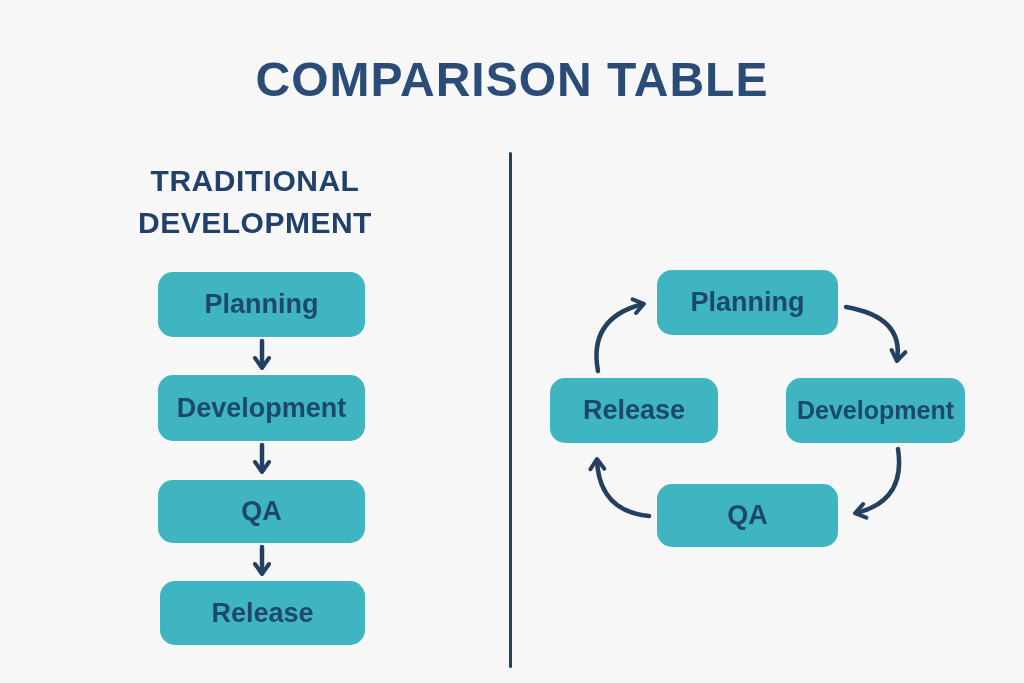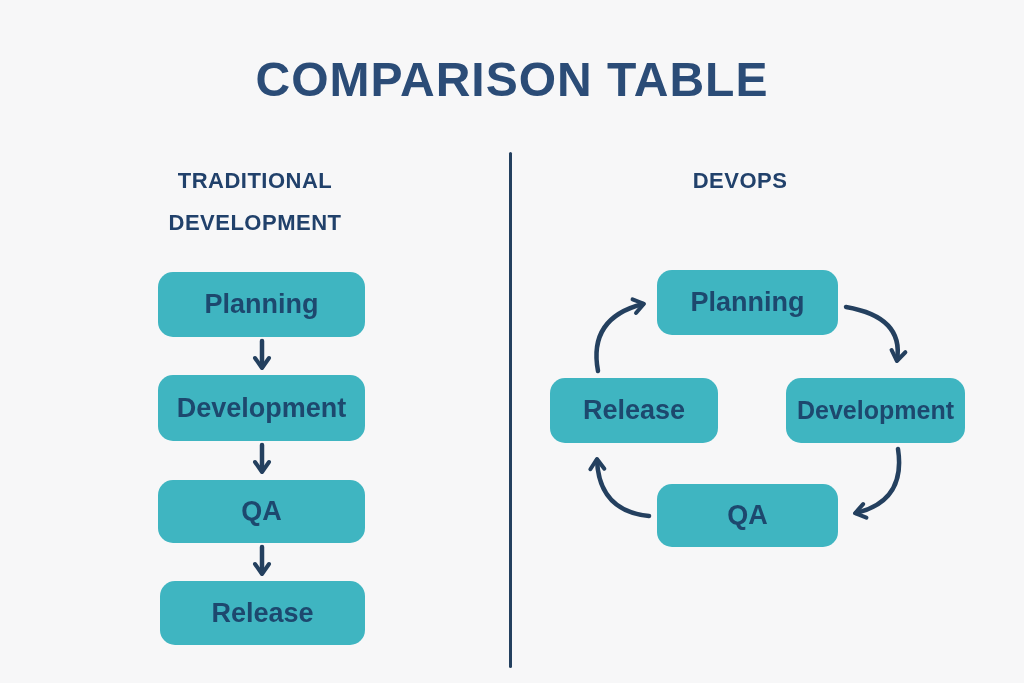--- a/index.html
+++ b/index.html
@@ -35,21 +35,21 @@
   .divider {
     position: absolute;
     left: 509px; top: 152px;
     width: 3px; height: 516px;
     background: var(--divider-navy, #24405f);
     border-radius: 2px;
   }
   .col-heading {
     position: absolute;
     text-align: center;
-    font-size: 22px;
+    font-size: 30px;
     font-weight: bold;
     letter-spacing: 0.5px;
     line-height: 42px;
     color: var(--heading-navy, #21416b);
   }
   .col-heading.left  { top: 160px; left: 0px;   width: 510px; }
   .col-heading.right { top: 160px; left: 512px; width: 456px; }
   .box {
     position: absolute;
     background: var(--box-teal, #3fb5c1);
@@ -105,21 +105,21 @@
     <span>TRADITIONAL</span><br>
     <span>DEVELOPMENT</span>
   </div>
 
   <div class="box l-planning">Planning</div>
   <div class="box l-development">Development</div>
   <div class="box l-qa">QA</div>
   <div class="box l-release">Release</div>
 
   <div class="col-heading right">
-    <span>DEVOPS</span><br>
+    <br>
   </div>
 
   <div class="box r-planning">Planning</div>
   <div class="box r-development">Development</div>
   <div class="box r-qa">QA</div>
   <div class="box r-release">Release</div>
 
   <svg class="arrow-layer" viewBox="0 0 1024 683" xmlns="http://www.w3.org/2000/svg">
     <defs>
       <marker id="chev" markerUnits="userSpaceOnUse" markerWidth="24" markerHeight="24" viewBox="0 0 24 24" refX="14" refY="12" orient="auto">

